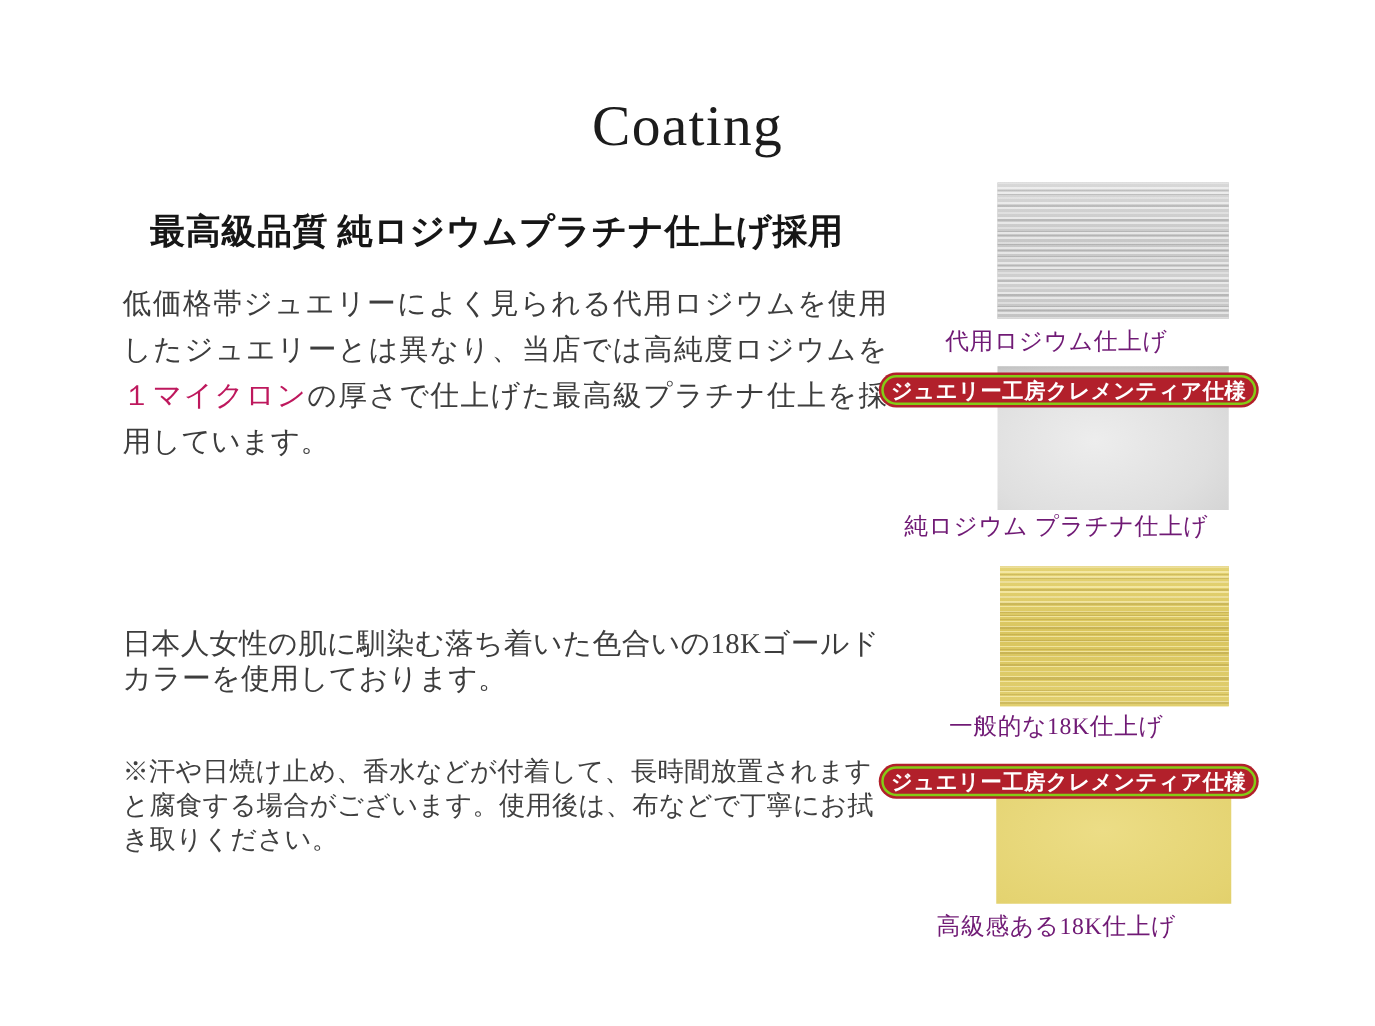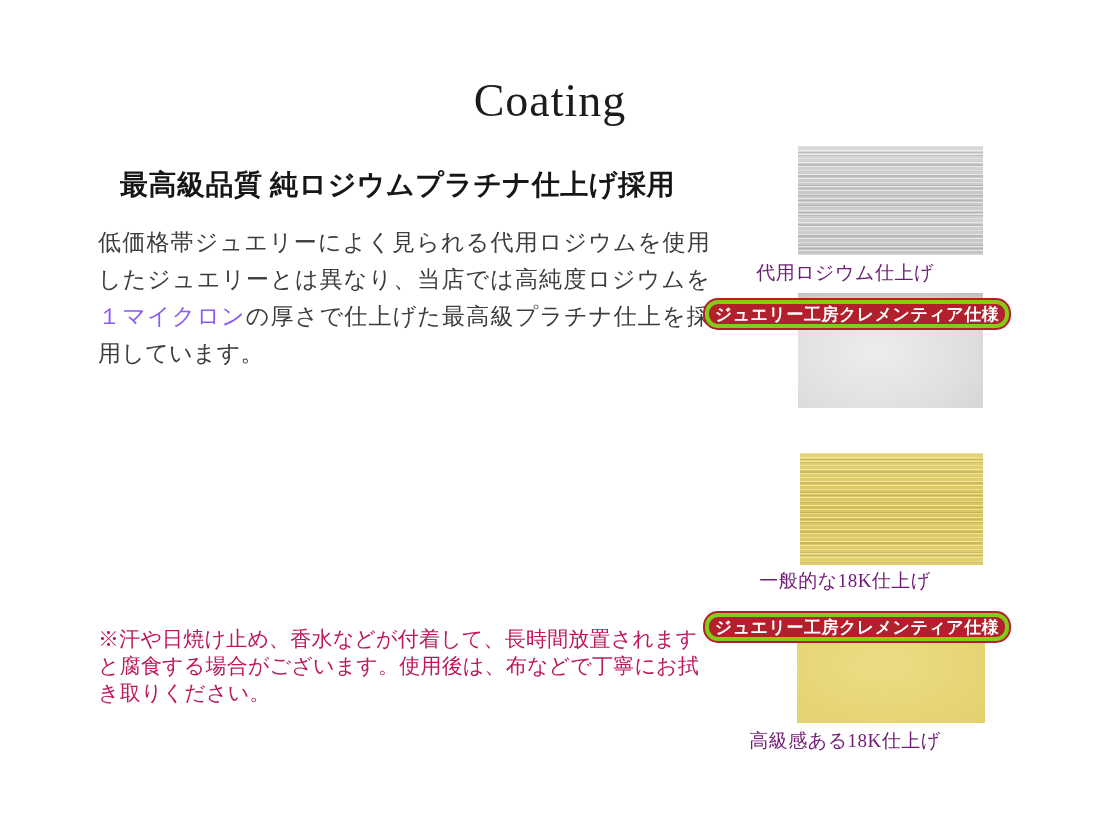--- a/index.html
+++ b/index.html
@@ -14,22 +14,22 @@
   .h-jp{
     position:absolute;left:98px;width:620px;color:#161616;font-weight:bold;
     letter-spacing:.5px;white-space:nowrap;
   }
   .h1{top:166px;font-size:28px;margin-left:22px;}
   .h2{top:449px;font-size:26px;}
   .para{position:absolute;left:98px;width:612px;}
   .p1{top:224px;font-size:23px;line-height:37px;letter-spacing:.3px;text-align:justify;}
   .p1b{margin-top:2px;}
   .p2{top:501px;font-size:23px;line-height:28px;letter-spacing:.3px;}
-  .note{top:604px;font-size:21px;line-height:27px;letter-spacing:.2px;color:#be185d;margin-top:22px;}
-  .red-text{color:#8b5cf6;}
+  .note{top:604px;font-size:21px;line-height:27px;letter-spacing:.2px;color:#404040;}
+  .red-text{color:#be185d;}
 
   .swatch{position:absolute;z-index:1;}
   .swatch-brushed-silver{
     left:798px;top:146px;width:185px;height:109px;background-color:#cccccc;
     background-image:
       repeating-linear-gradient(180deg, rgba(255,255,255,.55) 0 1px, rgba(255,255,255,0) 1px 4px),
       repeating-linear-gradient(180deg, rgba(110,110,110,.22) 0 1px, rgba(110,110,110,0) 1px 6px),
       repeating-linear-gradient(180deg, rgba(90,90,90,0) 0 9px, rgba(90,90,90,.18) 9px 10px),
       linear-gradient(180deg,#d8d8d8 0%,#c7c7c7 45%,#d0d0d0 72%,#c3c3c3 100%);
   }
@@ -47,21 +47,21 @@
       repeating-linear-gradient(180deg, rgba(130,106,32,0) 0 9px, rgba(130,106,32,.2) 9px 10px),
       linear-gradient(180deg,#e4d374 0%,#d9c55e 50%,#e1cf6f 100%);
   }
   .swatch-smooth-gold{
     left:797px;top:616px;width:188px;height:107px;
     background:radial-gradient(135% 135% at 45% 45%, #ecdd86 0%, #e4d371 48%, #dac559 95%);
   }
 
   .badge{
     position:absolute;z-index:2;height:20px;left:705px;width:296px;
-    background:#b2202b;border:4px solid #84cc16;border-radius:13px;
+    background:#b2202b;border:2px solid #84cc16;border-radius:13px;
     box-shadow:0 0 0 2px #b2202b;
     display:flex;align-items:center;justify-content:center;
     font-family:"Liberation Sans","DejaVu Sans",sans-serif;font-weight:bold;
     font-size:17px;color:#ffffff;letter-spacing:.5px;white-space:nowrap;
   }
   .badge1{top:300px;}
   .badge2{top:613px;}
 
   .caption{
     position:absolute;right:90px;width:330px;text-align:center;white-space:nowrap;
@@ -79,28 +79,30 @@
 
   <div class="title">Coating</div>
 
   <div class="h-jp h1">最高級品質 純ロジウムプラチナ仕上げ採用</div>
 
   <div class="para p1">
     <div><span>低価格帯ジュエリーによく見られる代用ロジウムを使用したジュエリーとは異なり、当店では高純度ロジウムを</span><span class="red-text">１マイクロン</span><span>の厚さで仕上げた最高級プラチナ仕上を採用しています。</span></div>
   </div>
 
 
+  <div class="para p2">日本人女性の肌に馴染む落ち着いた色合いの18Kゴールドカラーを使用しております。</div>
 
   <div class="para note">※汗や日焼け止め、香水などが付着して、長時間放置されますと腐食する場合がございます。使用後は、布などで丁寧にお拭き取りください。</div>
 
   <div class="swatch swatch-brushed-silver"></div>
   <div class="caption c1">代用ロジウム仕上げ</div>
 
   <div class="swatch swatch-smooth-platinum"></div>
   <div class="badge badge1">ジュエリー工房クレメンティア仕様</div>
+  <div class="caption c2">純ロジウム プラチナ仕上げ</div>
 
   <div class="swatch swatch-brushed-gold"></div>
   <div class="caption c3">一般的な18K仕上げ</div>
 
   <div class="swatch swatch-smooth-gold"></div>
   <div class="badge badge2">ジュエリー工房クレメンティア仕様</div>
   <div class="caption c4">高級感ある18K仕上げ</div>
 
 </div>
 

